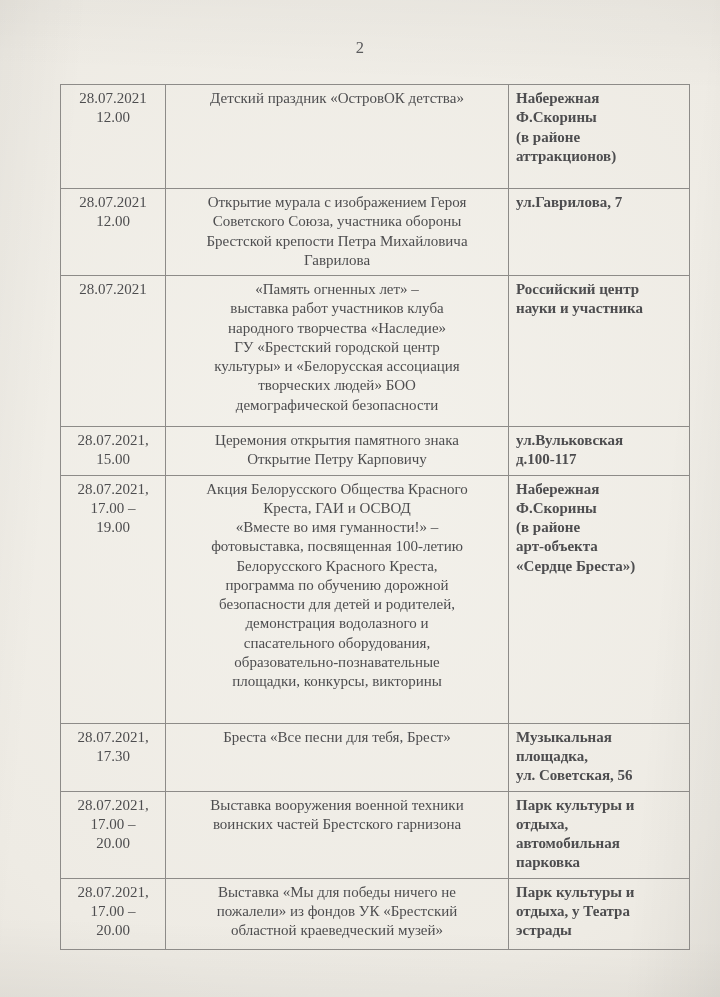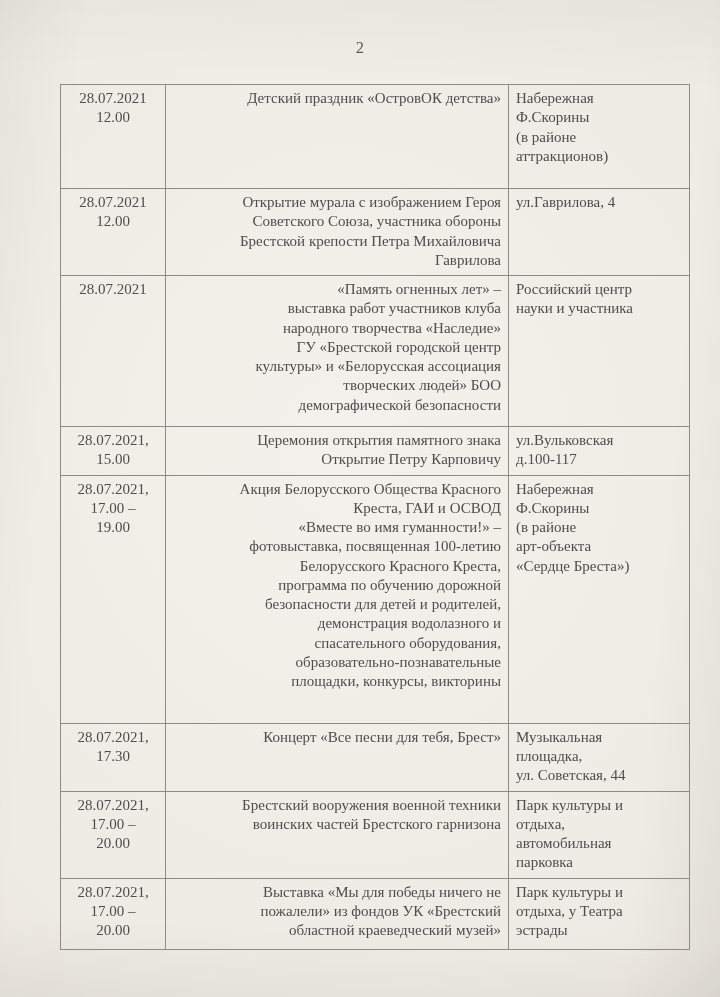--- a/index.html
+++ b/index.html
@@ -67,28 +67,29 @@
   col.c-event  { width: 343px; }
   col.c-place  { width: 181px; }
 
   td.date {
     text-align: center;
     white-space: pre-line;
     padding-left: 2px;
     padding-right: 2px;
   }
   td.event {
-    text-align: right;
+    text-align: center;
     white-space: pre-line;
     padding-left: 9px;
   }
   td.place {
     text-align: left;
     white-space: pre-line;
     padding-left: 9px;
+    font-weight: bold;
   }
 </style>
 </head>
 <body>
 
 <div class="paper"></div>
 
 <div class="page">
 
   <div class="page-number">2</div>
@@ -109,28 +110,28 @@
 (в районе
 аттракционов)</td>
         </tr>
         <tr style="height: 83px;">
           <td class="date">28.07.2021
 12.00</td>
           <td class="event">Открытие мурала с изображением Героя
 Советского Союза, участника обороны
 Брестской крепости Петра Михайловича
 Гаврилова</td>
-          <td class="place">ул.Гаврилова, 4</td>
+          <td class="place">ул.Гаврилова, 7</td>
         </tr>
         <tr style="height: 151px;">
           <td class="date">28.07.2021</td>
           <td class="event">«Память огненных лет» –
 выставка работ участников клуба
 народного творчества «Наследие»
-ГУ «Брестской городской центр
+ГУ «Брестский городской центр
 культуры» и «Белорусская ассоциация
 творческих людей» БОО
 демографической безопасности</td>
           <td class="place">Российский центр
 науки и участника</td>
         </tr>
         <tr style="height: 42px;">
           <td class="date">28.07.2021,
 15.00</td>
           <td class="event">Церемония открытия памятного знака
@@ -155,30 +156,30 @@
 площадки, конкурсы, викторины</td>
           <td class="place">Набережная
 Ф.Скорины
 (в районе
 арт-объекта
 «Сердце Бреста»)</td>
         </tr>
         <tr style="height: 68px;">
           <td class="date">28.07.2021,
 17.30</td>
-          <td class="event">Концерт «Все песни для тебя, Брест»</td>
+          <td class="event">Бреста «Все песни для тебя, Брест»</td>
           <td class="place">Музыкальная
 площадка,
-ул. Советская, 44</td>
+ул. Советская, 56</td>
         </tr>
         <tr style="height: 86px;">
           <td class="date">28.07.2021,
 17.00 –
 20.00</td>
-          <td class="event">Брестский вооружения  военной техники
+          <td class="event">Выставка вооружения  военной техники
 воинских частей Брестского гарнизона</td>
           <td class="place">Парк культуры и
 отдыха,
 автомобильная
 парковка</td>
         </tr>
         <tr style="height: 71px;">
           <td class="date">28.07.2021,
 17.00 –
 20.00</td>

